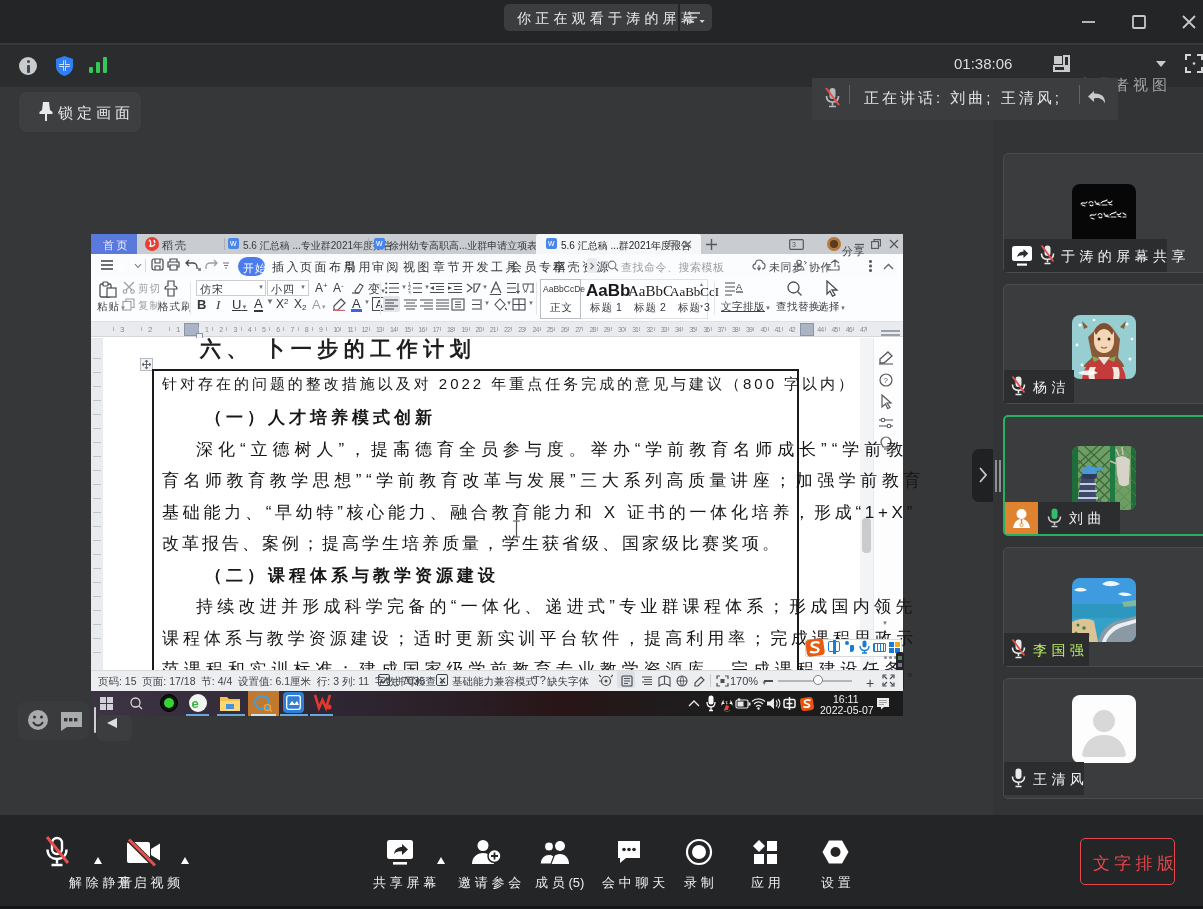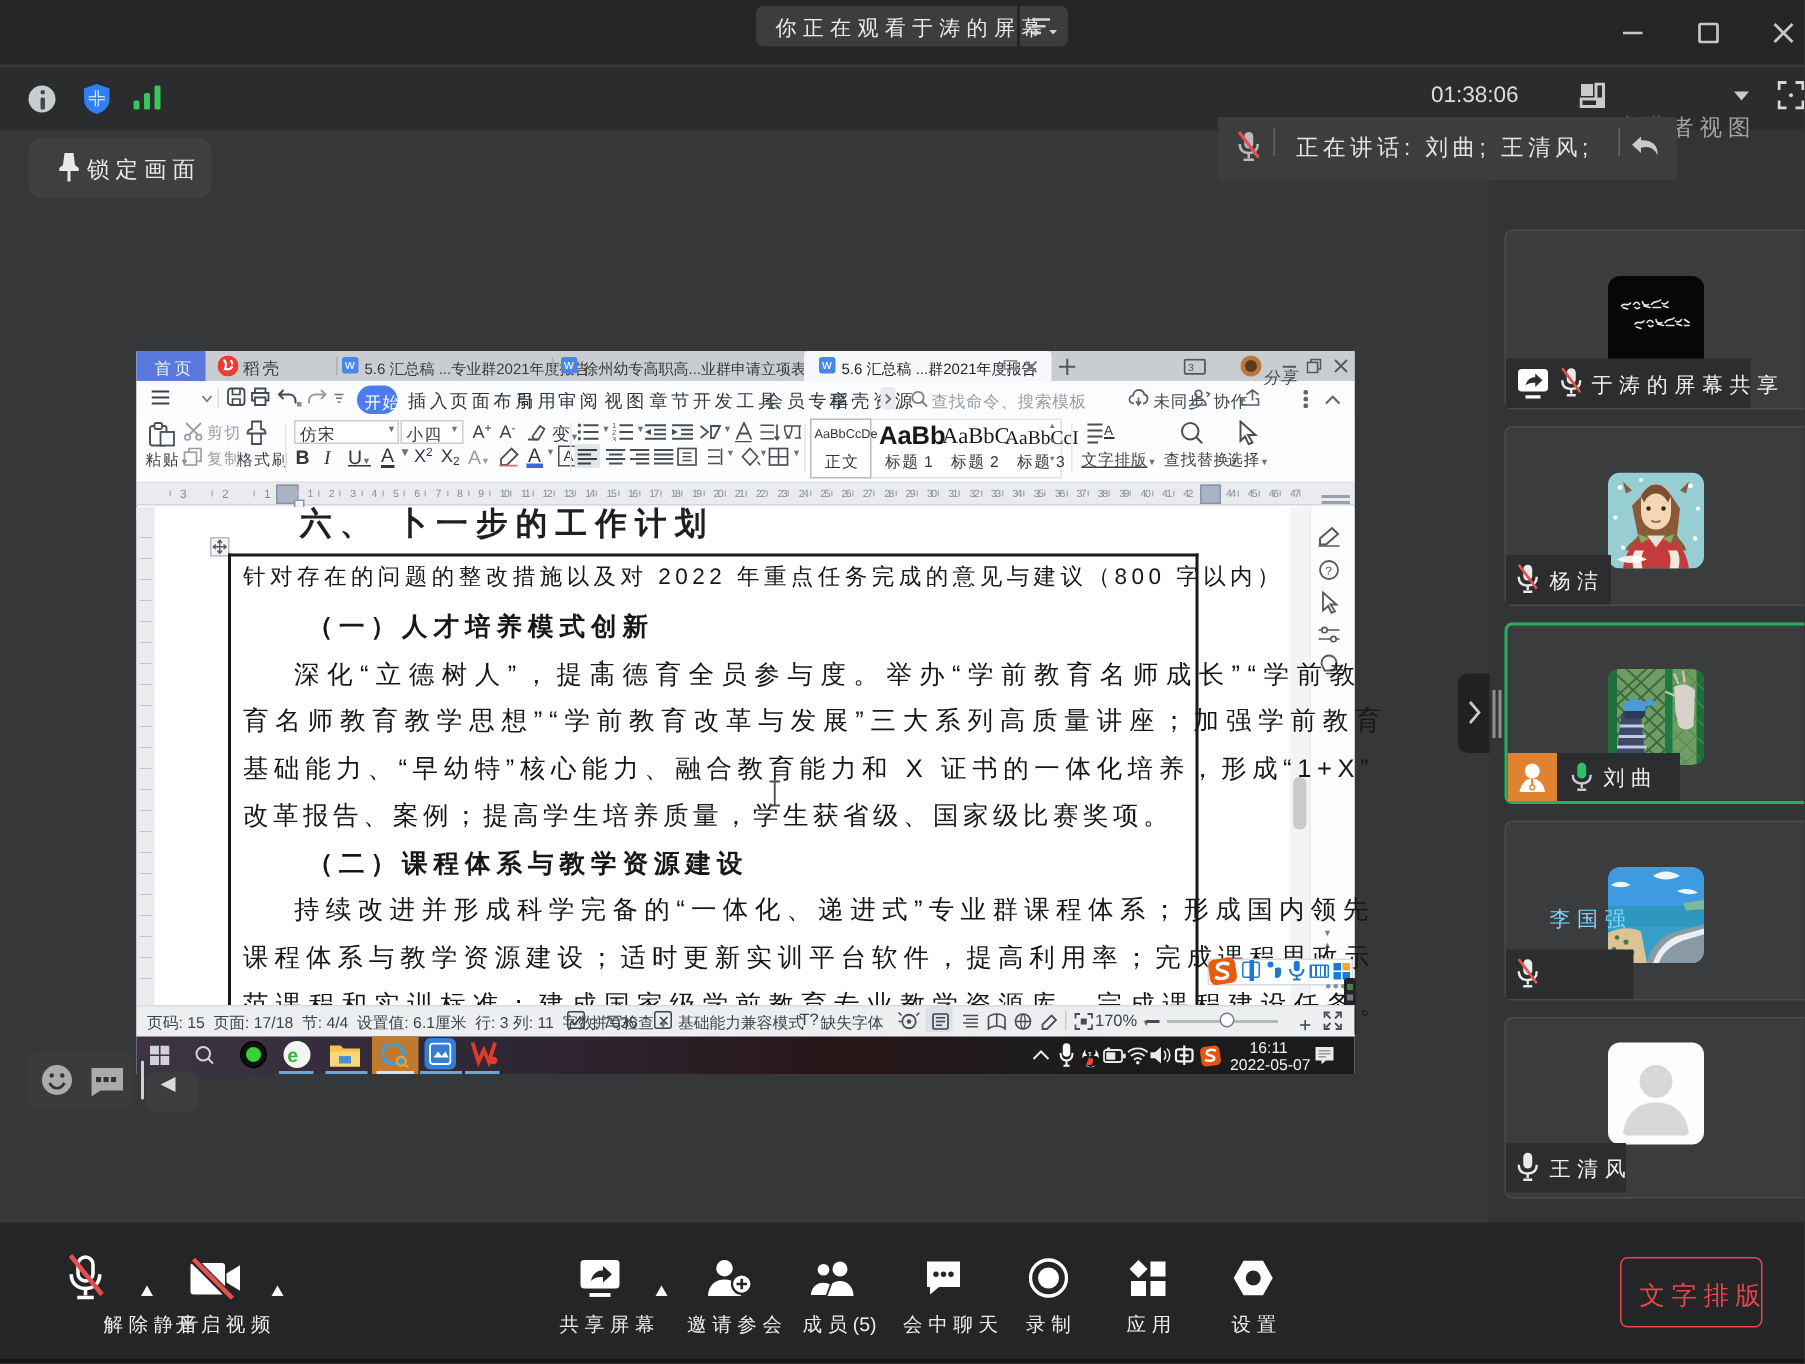--- a/index.html
+++ b/index.html
@@ -166,21 +166,21 @@
 <div class="abs cjk" style="left:769px;top:260px;font-size:11px;letter-spacing:0.5px;color:#44474d;">未同步</div>
 <svg class="abs" style="left:794px;top:259px;" width="13" height="12" viewBox="0 0 13 12">
       <circle cx="5" cy="3.5" r="2.3" fill="none" stroke="#5f626a" stroke-width="1.1"></circle>
       <path d="M1 11c.3-3 2-4.5 4-4.5S9.7 8 10 11z" fill="none" stroke="#5f626a" stroke-width="1.1"></path>
       <path d="M10 2.5l2.5 1-1.8 2" fill="none" stroke="#5f626a" stroke-width="1"></path>
     </svg>
 <div class="abs cjk" style="left:809px;top:260px;font-size:11px;letter-spacing:0.5px;color:#44474d;">协作</div>
 <svg class="abs" style="left:827px;top:259px;" width="13" height="12" viewBox="0 0 13 12">
       <path d="M4 4L8 1l4 3M8 1v7M3 7H1v4h11V7h-2" fill="none" stroke="#5f626a" stroke-width="1.1"></path>
     </svg>
-<div class="abs cjk" style="left:842px;top:244px;font-size:11px;letter-spacing:0.5px;color:#44474d;font-style:italic;">分享</div>
+<div class="abs cjk" style="left:842px;top:244px;font-size:11px;letter-spacing:0.5px;color:#44474d;">分享</div>
 <div class="abs" style="left:869px;top:260px;width:2.5px;height:2.5px;background:#5f626a;border-radius:50%;box-shadow:0 4.5px 0 #5f626a,0 9px 0 #5f626a;"></div>
 <svg class="abs" style="left:883px;top:263px;" width="11" height="7" viewBox="0 0 11 7">
       <path d="M1 6l4.5-4.5L10 6" fill="none" stroke="#5f626a" stroke-width="1.3"></path>
     </svg>
 
 <div class="abs" style="left:91px;top:277px;width:812px;height:45px;background:#fcfdfe;border-bottom:1px solid #dfe1e4;"></div>
 
 <svg class="abs" style="left:99px;top:281px;" width="18" height="17" viewBox="0 0 18 17">
       <rect x="1" y="3" width="11" height="13" rx="1.5" fill="none" stroke="#4a4d53" stroke-width="1.3"></rect>
       <rect x="4" y="1" width="5" height="4" rx="1" fill="#fcfdfe" stroke="#4a4d53" stroke-width="1.2"></rect>
@@ -943,21 +943,21 @@
         <circle cx="16" cy="57" r="1.5" fill="#3a7d4f"></circle>
   </g>
 </svg>
 <div class="abs" style="left:1004px;top:633px;width:85px;height:33px;background:#2b2d2e;"></div>
 <svg class="abs" style="left:1010px;top:638px;" width="17" height="22" viewBox="0 0 17 22">
   <rect x="5.5" y="1.5" width="6" height="10.5" rx="3" fill="#e9eaea"></rect>
   <path d="M2.5 9.5c0 4 2.5 5.8 6 5.8s6-1.8 6-5.8" fill="none" stroke="#e9eaea" stroke-width="1.6"></path>
   <path d="M8.5 15.5v2.8M5.5 19.5h6" stroke="#e9eaea" stroke-width="1.6"></path>
   <path d="M2.5 1.5l12 16" stroke="#e5504f" stroke-width="1.8"></path>
 </svg>
-<div class="abs cjk" style="left:1033px;top:604px;font-size:14px;letter-spacing:4.4px;color:#7dd3fc;">李国强</div>
+<div class="abs cjk" style="left:1033px;top:642px;font-size:14px;letter-spacing:4.4px;color:#bef264;">李国强</div>
 
 <div class="abs" style="left:1003px;top:678px;width:205px;height:121px;background:#3a3c3d;border:1px solid #4a4c4d;border-radius:5px;"></div>
 <div class="abs" style="left:1072px;top:695px;width:64px;height:68px;background:#fdfdfd;border-radius:8px;"></div>
 <svg class="abs" style="left:1072px;top:695px;" width="64" height="68" viewBox="0 0 64 68">
   <circle cx="32" cy="26" r="11" fill="#d8d8d8"></circle>
   <path d="M10 60c2-13 10-20 22-20s20 7 22 20l-2 2H12z" fill="#d8d8d8"></path>
 </svg>
 <div class="abs" style="left:1004px;top:762px;width:80px;height:33px;background:#2b2d2e;"></div>
 <svg class="abs" style="left:1010px;top:767px;" width="17" height="22" viewBox="0 0 17 22">
   <rect x="5.5" y="1.5" width="6" height="10.5" rx="3" fill="#e9eaea"></rect>

